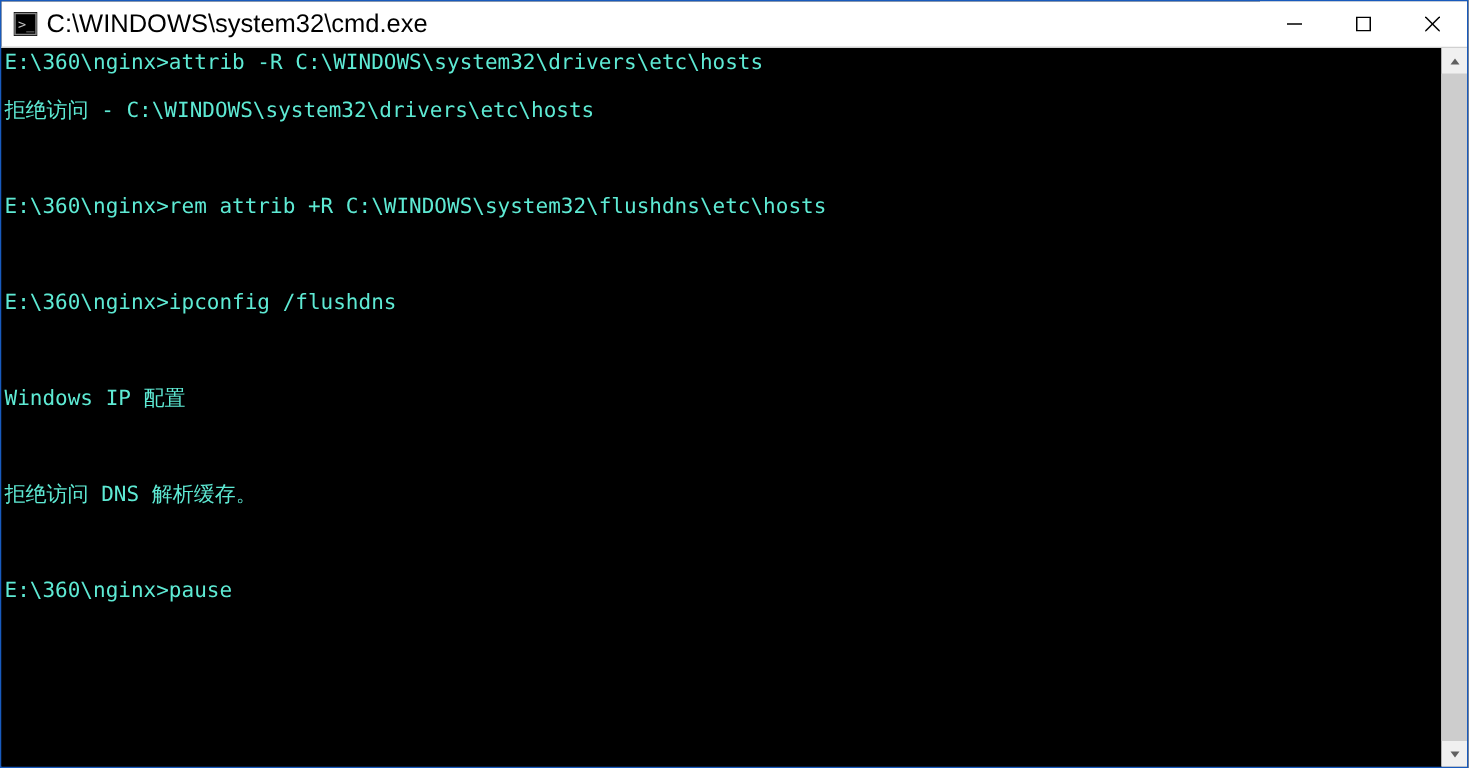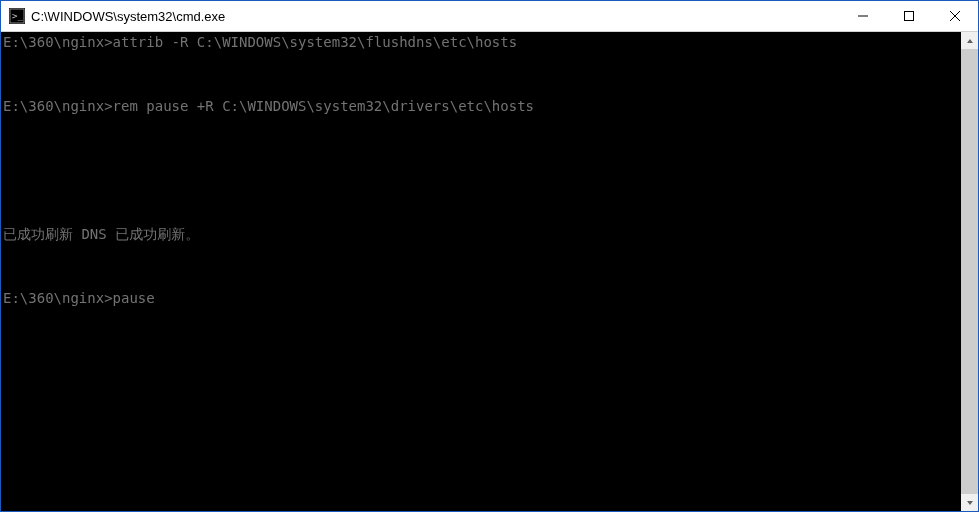--- a/index.html
+++ b/index.html
@@ -1,31 +1,31 @@
 <!DOCTYPE html>
 <html><head>
 <meta charset="utf-8">
 <style>
   html,body{margin:0;padding:0;height:100%;font-family:"Segoe UI",Tahoma,sans-serif;background:#fff}
   .window{width:979px;height:512px;border:1px solid #185abd;box-sizing:border-box;display:flex;flex-direction:column;background:#000;position:relative}
   .titlebar{height:30px;background:#fff;display:flex;align-items:center;border-bottom:1px solid #d0d0d0;flex-shrink:0}
   .titlebar-icon{width:16px;height:16px;margin:0 6px 0 8px;display:flex;align-items:center;justify-content:center}
-  .title-text{font-size:13px;color:#000;flex:0 0 auto}
+  .title-text{font-size:17px;color:#000;flex:0 0 auto}
   .title-spacer{flex:1 1 auto}
   .win-btn{width:46px;height:30px;display:flex;align-items:center;justify-content:center;font-size:10px;color:#000;background:#fff;cursor:default}
   .win-btn svg{width:10px;height:10px}
   .content-wrap{flex:1 1 auto;display:flex;min-height:0}
   .terminal{flex:1 1 auto;background:#000;color:#c0c0c0;font-family:"NSimSun","SimSun","Consolas",monospace;font-size:14px;line-height:16px;padding:2px 0 0 2px;white-space:pre;overflow:hidden}
   .scrollbar{width:17px;background:#f0f0f0;display:flex;flex-direction:column;flex-shrink:0}
   .sb-btn{height:17px;background:#f0f0f0;display:flex;align-items:center;justify-content:center;color:#606060}
   .sb-btn svg{width:8px;height:8px}
   .sb-track{flex:1 1 auto;background:#f0f0f0;position:relative}
   .sb-thumb{position:absolute;left:0;right:0;top:0;height:100%;background:#cdcdcd}
   .line{display:block}
-  .prompt,.cmd,.out{color:#737373}
+  .prompt,.cmd,.out{color:#5eead4}
 </style>
 </head>
 <body>
 
 <div class="window">
   <div class="titlebar">
     <span class="titlebar-icon">
       <svg viewBox="0 0 16 16">
           <rect x="0" y="0" width="16" height="16" fill="#000"></rect>
           <rect x="1" y="1" width="14" height="14" fill="#000" stroke="#888" stroke-width="1"></rect>
@@ -45,27 +45,30 @@
         </svg>
     </div>
     <div class="win-btn" title="Close">
       <svg viewBox="0 0 10 10">
           <line x1="0" y1="0" x2="10" y2="10" stroke="#000" stroke-width="1"></line>
           <line x1="10" y1="0" x2="0" y2="10" stroke="#000" stroke-width="1"></line>
         </svg>
     </div>
   </div>
   <div class="content-wrap">
-    <div class="terminal" id="terminal"><span class="line"><span class="prompt">E:\360\nginx&gt;</span><span class="cmd">attrib -R C:\WINDOWS\system32\flushdns\etc\hosts</span></span>
+    <div class="terminal" id="terminal"><span class="line"><span class="prompt">E:\360\nginx&gt;</span><span class="cmd">attrib -R C:\WINDOWS\system32\drivers\etc\hosts</span></span>
+<span class="line"><span class="out">拒绝访问 - C:\WINDOWS\system32\drivers\etc\hosts</span></span>
 <span class="line"><span class="out">&nbsp;</span></span>
-<span class="line"><span class="prompt">E:\360\nginx&gt;</span><span class="cmd">rem pause +R C:\WINDOWS\system32\drivers\etc\hosts</span></span>
+<span class="line"><span class="prompt">E:\360\nginx&gt;</span><span class="cmd">rem attrib +R C:\WINDOWS\system32\flushdns\etc\hosts</span></span>
 <span class="line"><span class="out">&nbsp;</span></span>
+<span class="line"><span class="prompt">E:\360\nginx&gt;</span><span class="cmd">ipconfig /flushdns</span></span>
 <span class="line"><span class="out">&nbsp;</span></span>
+<span class="line"><span class="out">Windows IP 配置</span></span>
 <span class="line"><span class="out">&nbsp;</span></span>
-<span class="line"><span class="out">已成功刷新 DNS 已成功刷新。</span></span>
+<span class="line"><span class="out">拒绝访问 DNS 解析缓存。</span></span>
 <span class="line"><span class="out">&nbsp;</span></span>
 <span class="line"><span class="prompt">E:\360\nginx&gt;</span><span class="cmd">pause</span></span>
 </div>
     <div class="scrollbar">
       <div class="sb-btn" title="Scroll Up">
         <svg viewBox="0 0 8 8">
             <polygon points="4,2 7,6 1,6" fill="#606060"></polygon>
           </svg>
       </div>
       <div class="sb-track">

